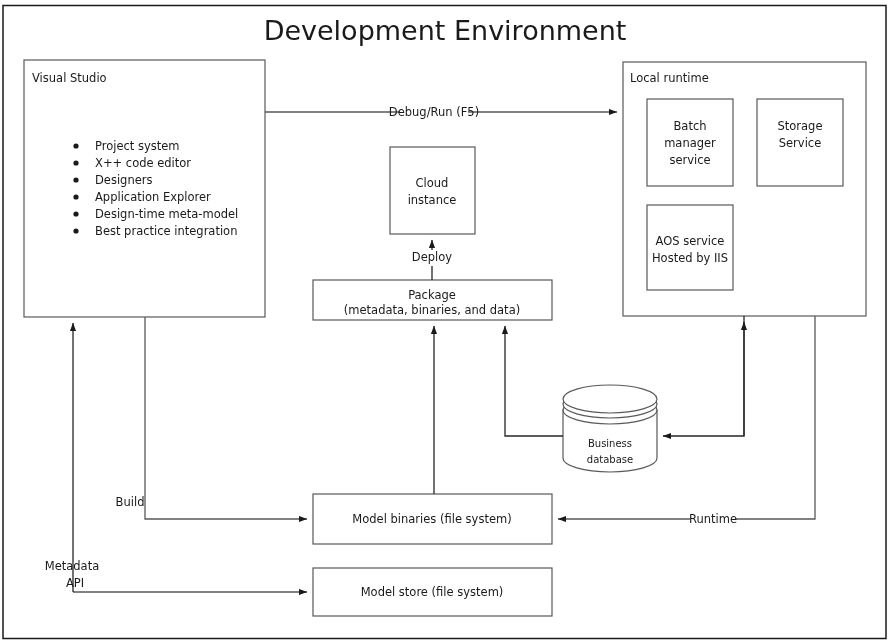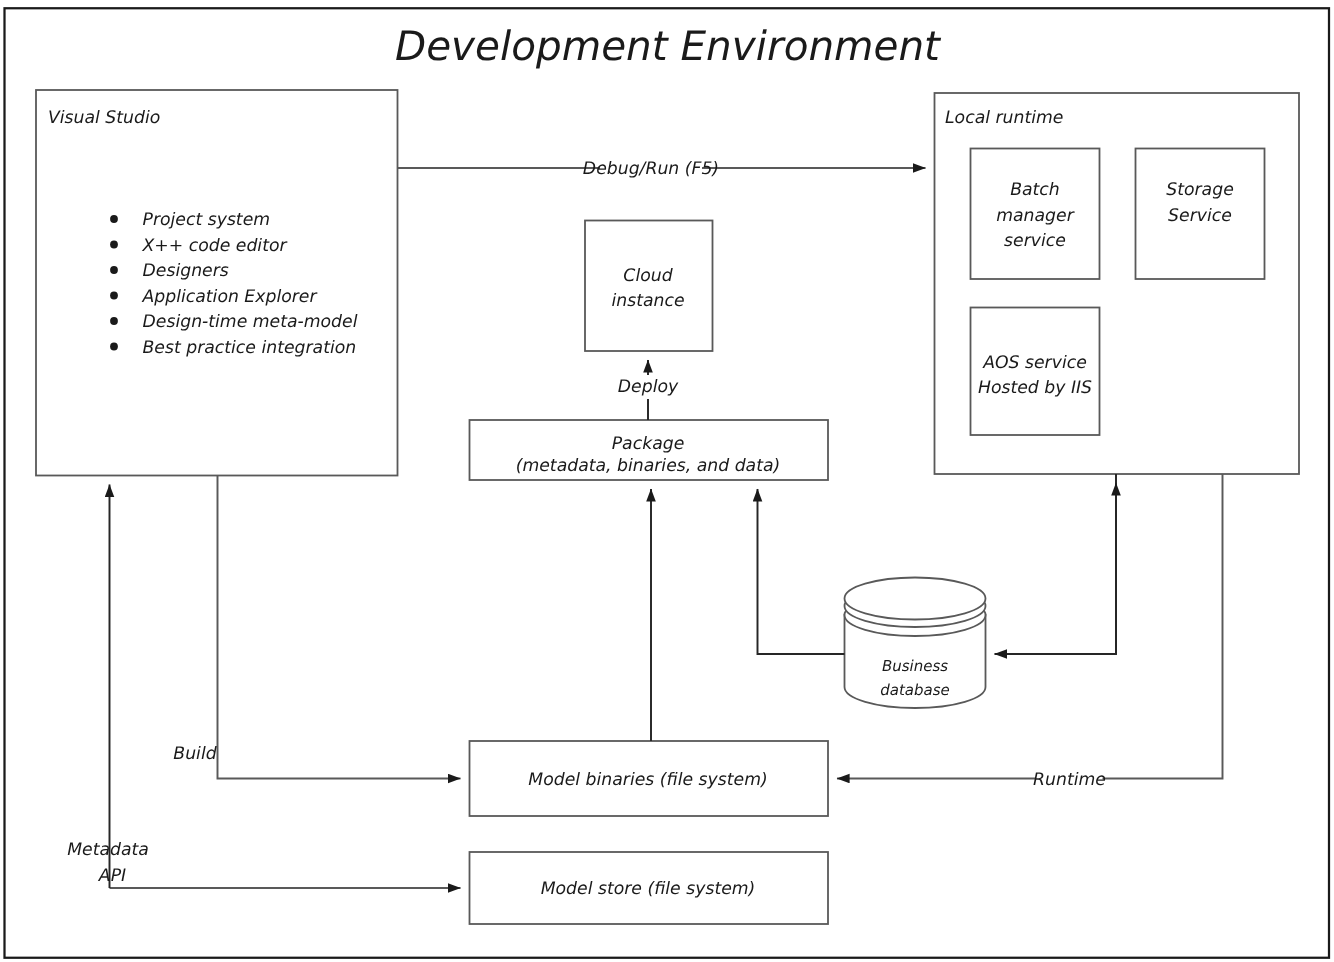--- a/index.html
+++ b/index.html
@@ -9,21 +9,20 @@
   }
   body {
     font-family: "DejaVu Sans", "Liberation Sans", sans-serif;
   }
   #canvas {
     position: relative;
     width: 889px;
     height: 641px;
     background: #ffffff;
     overflow: hidden;
-    font-style: italic;
   }
   #diagram {
     position: absolute;
     left: 0;
     top: 0;
   }
   .box-stroke { stroke: #595959; stroke-width: 1.2; fill: #ffffff; }
   .conn { stroke: #595959; stroke-width: 1.3; fill: none; }
   .conn-dark { stroke: #262626; stroke-width: 1.3; fill: none; }
   .outer-border { stroke: #1a1a1a; stroke-width: 1.5; fill: none; }

